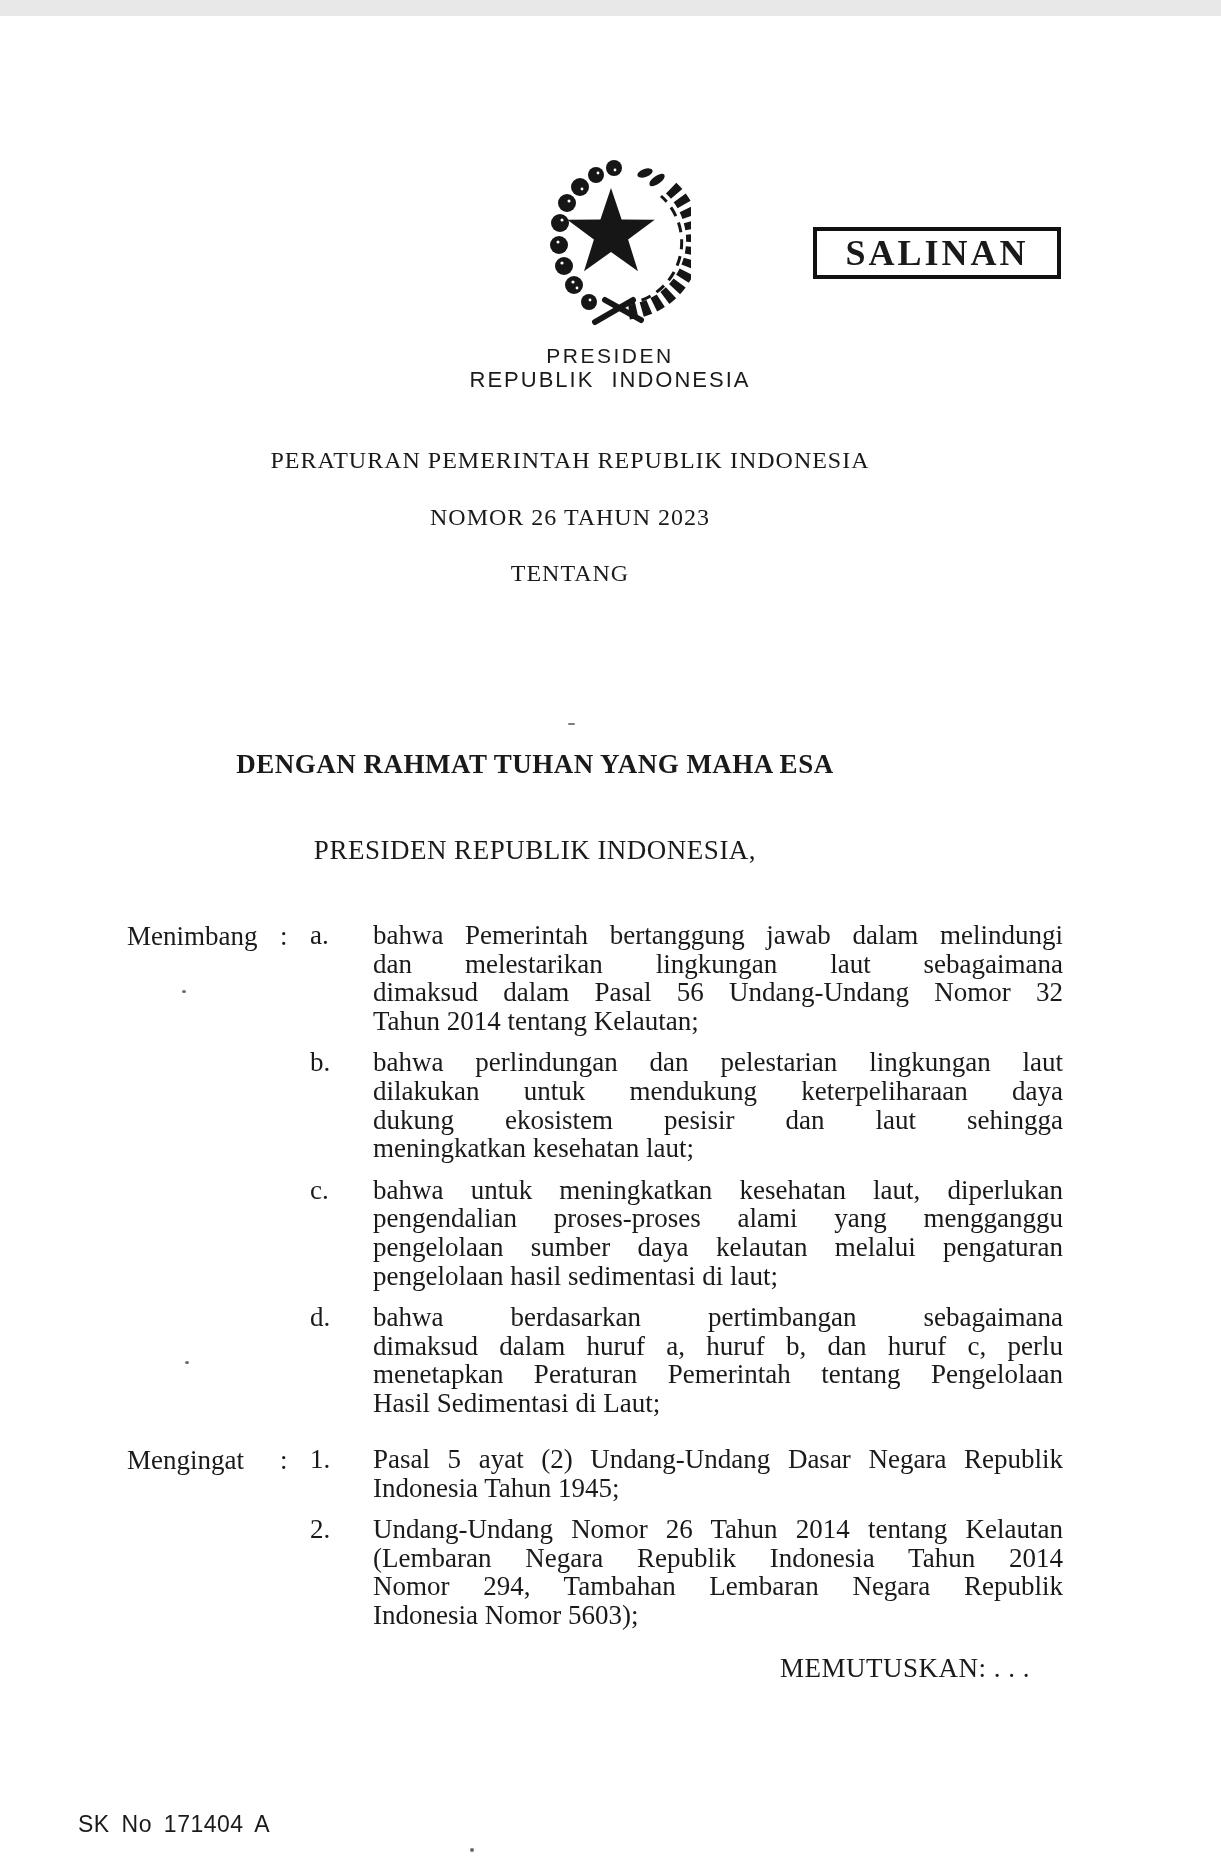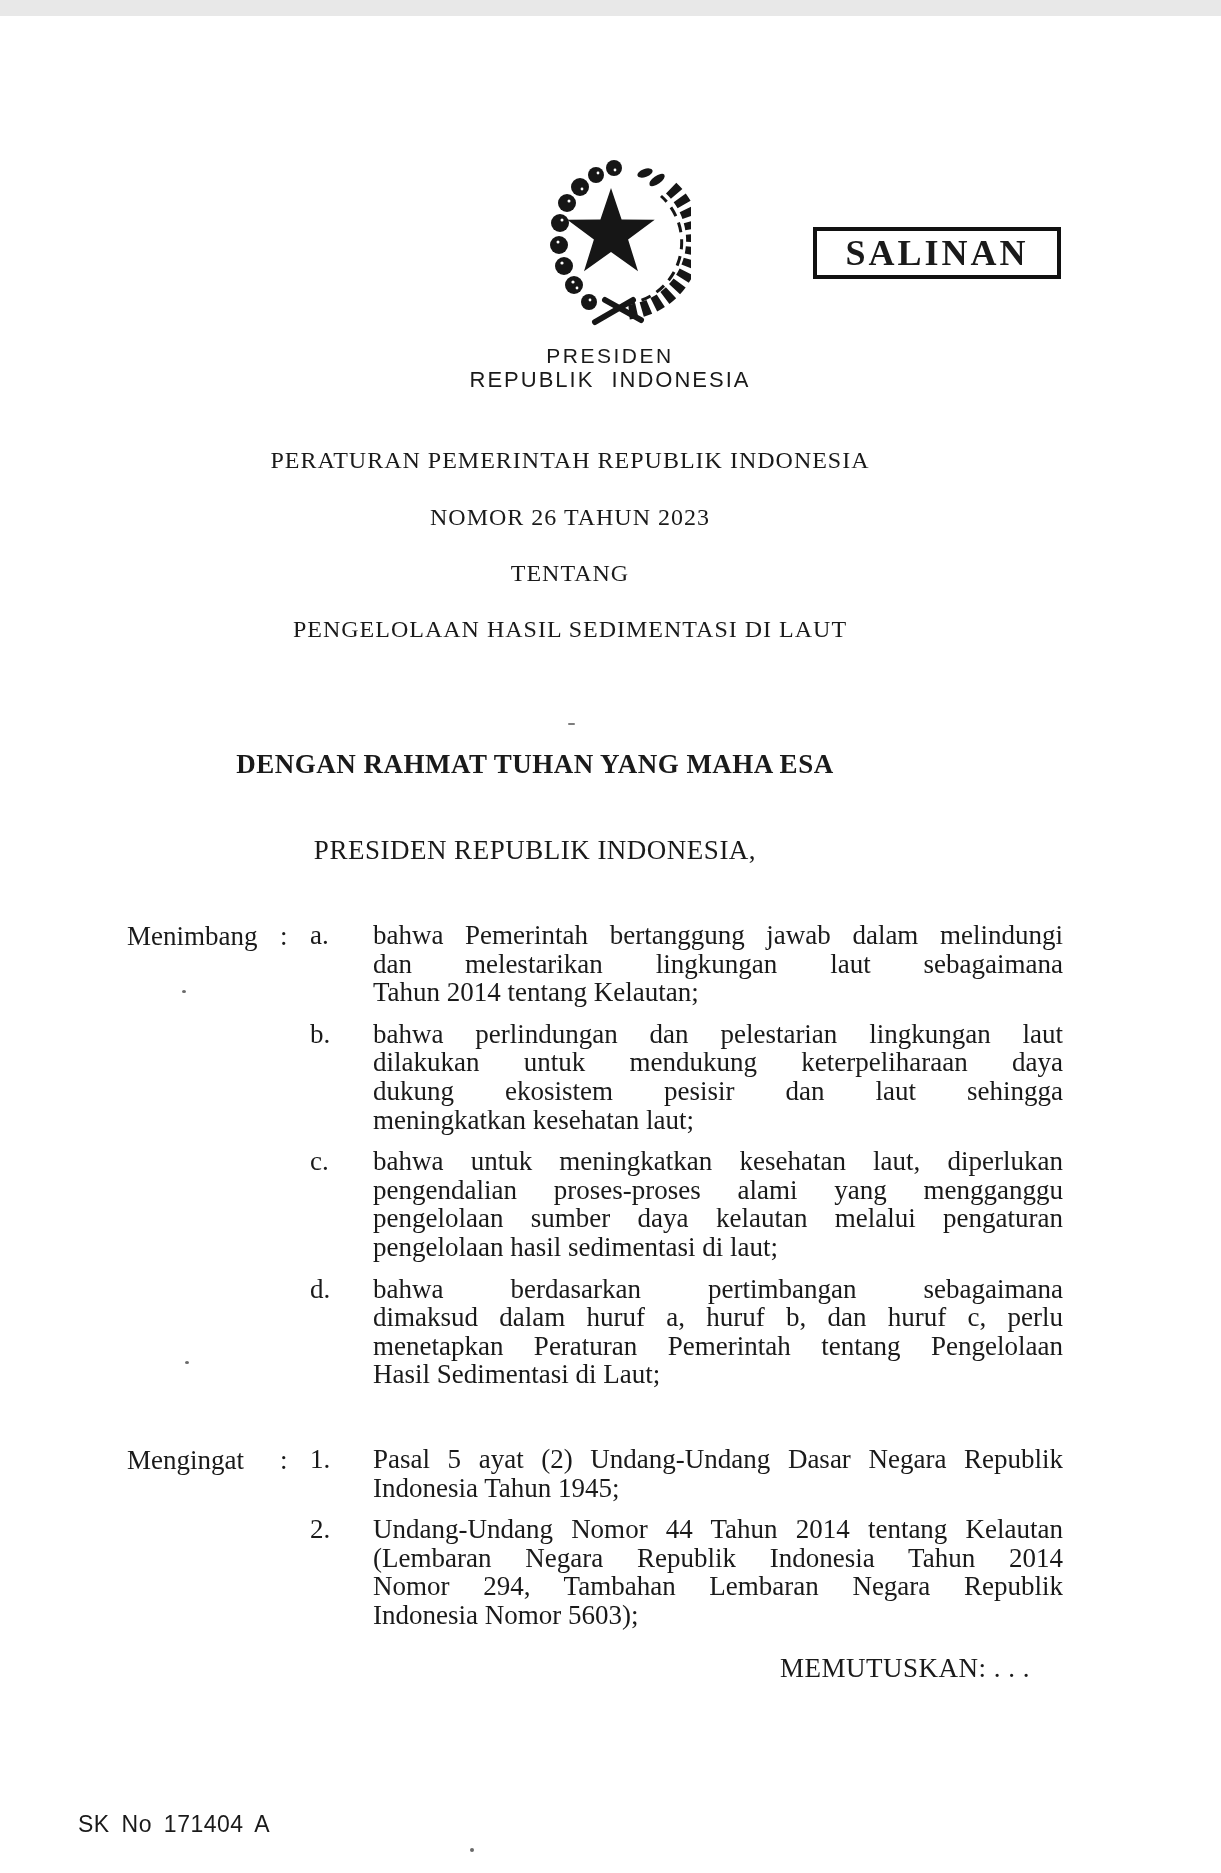--- a/index.html
+++ b/index.html
@@ -112,33 +112,33 @@
   </div>
 
   <div class="abs" id="letterhead-text">
     <div id="presiden-line">PRESIDEN</div>
     <div id="republik-line">REPUBLIK INDONESIA</div>
   </div>
 
   <div class="abs title-line" id="title-1">PERATURAN PEMERINTAH REPUBLIK INDONESIA</div>
   <div class="abs title-line" id="title-2">NOMOR 26 TAHUN 2023</div>
   <div class="abs title-line" id="title-3">TENTANG</div>
-  <div class="abs title-line" id="title-4">PENGELOLAAN HASIL SEDIMENTASI DI LAUT</div>
 
   <div class="abs pre-line" id="invocation">DENGAN RAHMAT TUHAN YANG MAHA ESA</div>
   <div class="abs pre-line" id="authority">PRESIDEN REPUBLIK INDONESIA,</div>
 
   <div class="abs section-label" id="menimbang-label">Menimbang</div>
   <div class="abs section-label" id="menimbang-colon">:</div>
   <div class="abs" id="menimbang-items">
       <div class="li-row">
         <div class="li-marker">a.</div>
         <div class="li-lines">
           <div class="li-line just">bahwa Pemerintah bertanggung jawab dalam melindungi</div>
           <div class="li-line just">dan melestarikan lingkungan laut sebagaimana</div>
+          <div class="li-line just">dimaksud dalam Pasal 56 Undang-Undang Nomor 32</div>
           <div class="li-line">Tahun 2014 tentang Kelautan;</div>
         </div>
       </div>
       <div class="li-row">
         <div class="li-marker">b.</div>
         <div class="li-lines">
           <div class="li-line just">bahwa perlindungan dan pelestarian lingkungan laut</div>
           <div class="li-line just">dilakukan untuk mendukung keterpeliharaan daya</div>
           <div class="li-line just">dukung ekosistem pesisir dan laut sehingga</div>
           <div class="li-line">meningkatkan kesehatan laut;</div>
@@ -170,21 +170,21 @@
       <div class="li-row">
         <div class="li-marker">1.</div>
         <div class="li-lines">
           <div class="li-line just">Pasal 5 ayat (2) Undang-Undang Dasar Negara Republik</div>
           <div class="li-line">Indonesia Tahun 1945;</div>
         </div>
       </div>
       <div class="li-row">
         <div class="li-marker">2.</div>
         <div class="li-lines">
-          <div class="li-line just">Undang-Undang Nomor 44 Tahun 2014 tentang Kelautan</div>
+          <div class="li-line just">Undang-Undang Nomor 26 Tahun 2014 tentang Kelautan</div>
           <div class="li-line just">(Lembaran Negara Republik Indonesia Tahun 2014</div>
           <div class="li-line just">Nomor 294, Tambahan Lembaran Negara Republik</div>
           <div class="li-line">Indonesia Nomor 5603);</div>
         </div>
       </div>
     </div>
 
   <div class="abs" id="memutuskan">MEMUTUSKAN: . . .</div>
 
   <div class="abs" id="sk-number">SK No 171404 A</div>

